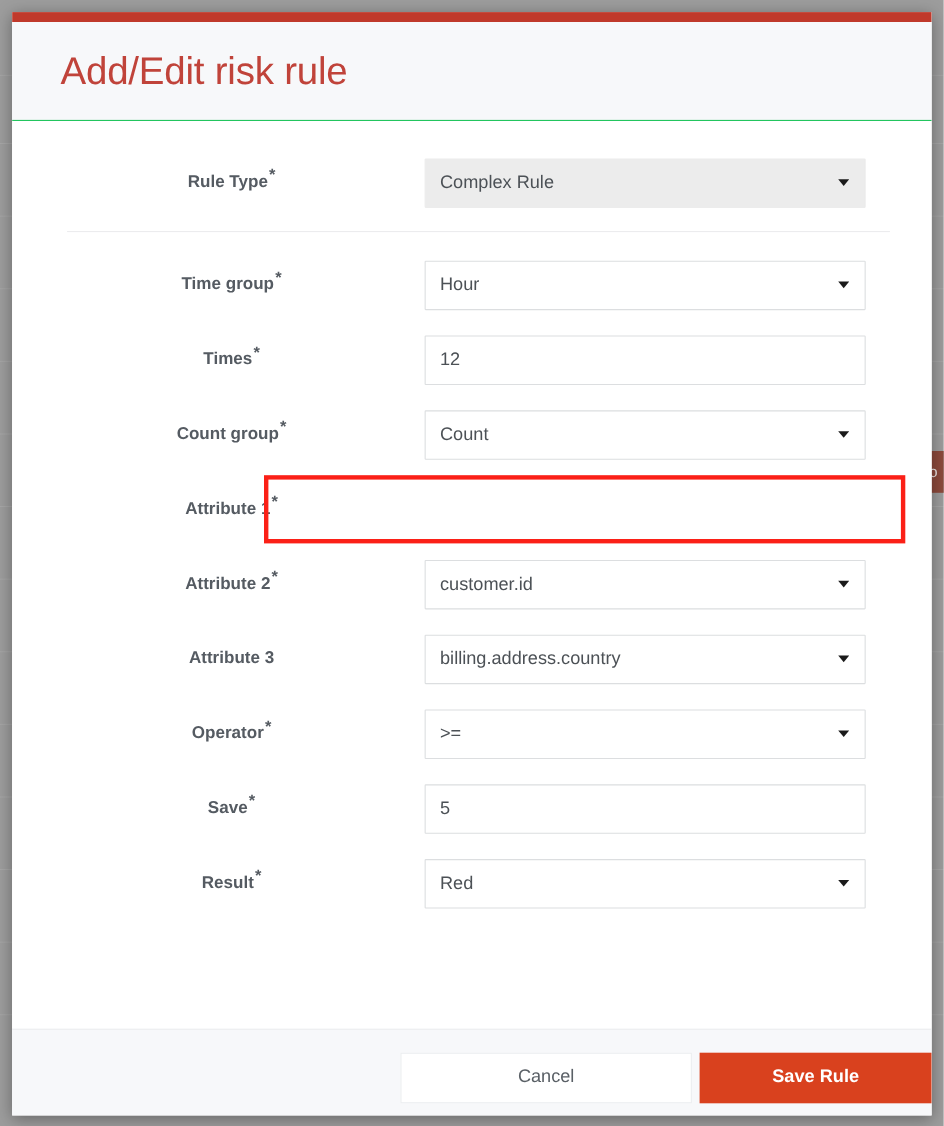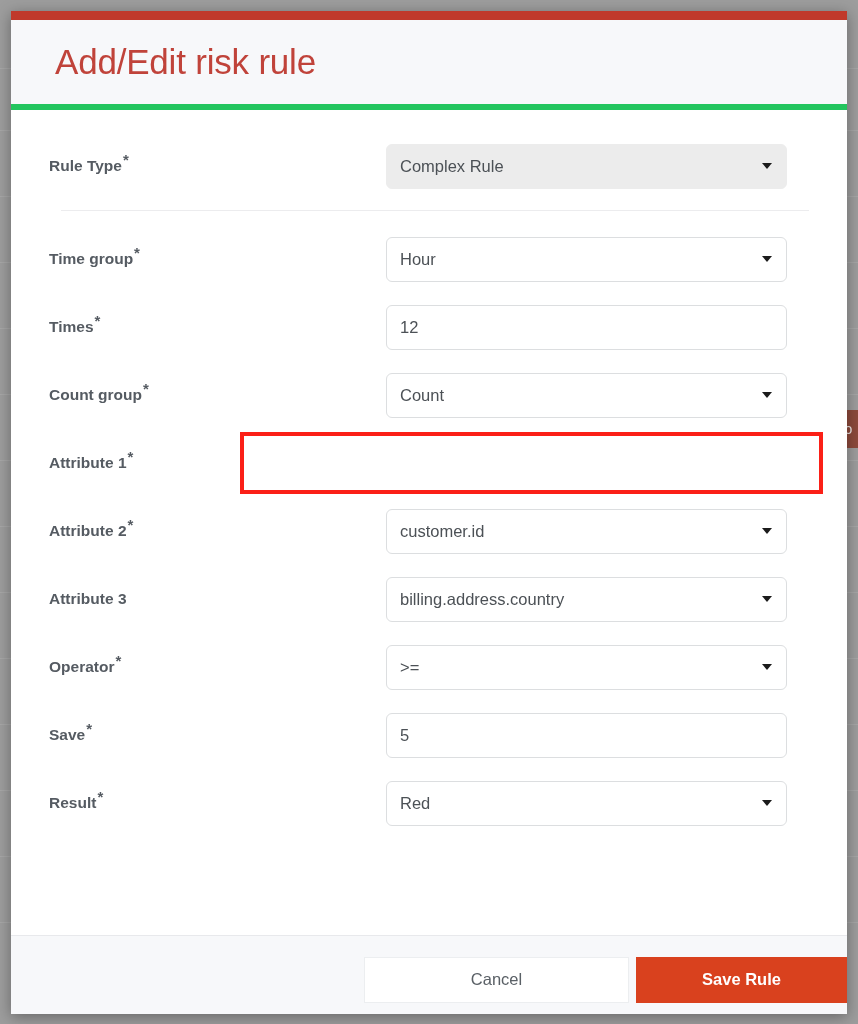--- a/index.html
+++ b/index.html
@@ -56,21 +56,21 @@
     box-shadow: 0 3px 14px rgba(0,0,0,0.35);
     overflow: hidden;
   }
   #modal-topbar {
     height: 9px;
     background: #c0392b;
   }
   #modal-header {
     height: 90px;
     background: #f7f8fa;
-    border-bottom: 6px solid #22c55e;
+    border-bottom: 1px solid #22c55e;
     display: flex;
     align-items: center;
     padding-left: 44px;
   }
   #modal-title {
     font-size: 35px;
     color: #c0433a;
     font-weight: normal;
     letter-spacing: -0.2px;
   }
@@ -85,41 +85,41 @@
   
   .form-row {
     display: flex;
     align-items: center;
     height: 68px;
     padding-left: 38px;
     padding-right: 38px;
   }
   .form-label {
     width: 337px;
-    text-align: left;
+    text-align: center;
     padding-right: 14px;
     font-size: 15.5px;
     font-weight: bold;
     color: #555b62;
     white-space: nowrap;
     line-height: 1;
   }
   .req-star {
     color: #555b62;
     font-size: 15px;
     vertical-align: super;
     line-height: 0;
     margin-left: 1px;
   }
   .field {
     position: relative;
     width: 401px;
     height: 45px;
     border: 1px solid #dcdee0;
-    border-radius: 6px;
+    border-radius: 1px;
     background: #ffffff;
     display: flex;
     align-items: center;
     padding-left: 13px;
     font-size: 16.5px;
     color: #4c5156;
   }
   .field.disabled {
     background: #ececec;
     border-color: #ececec;

